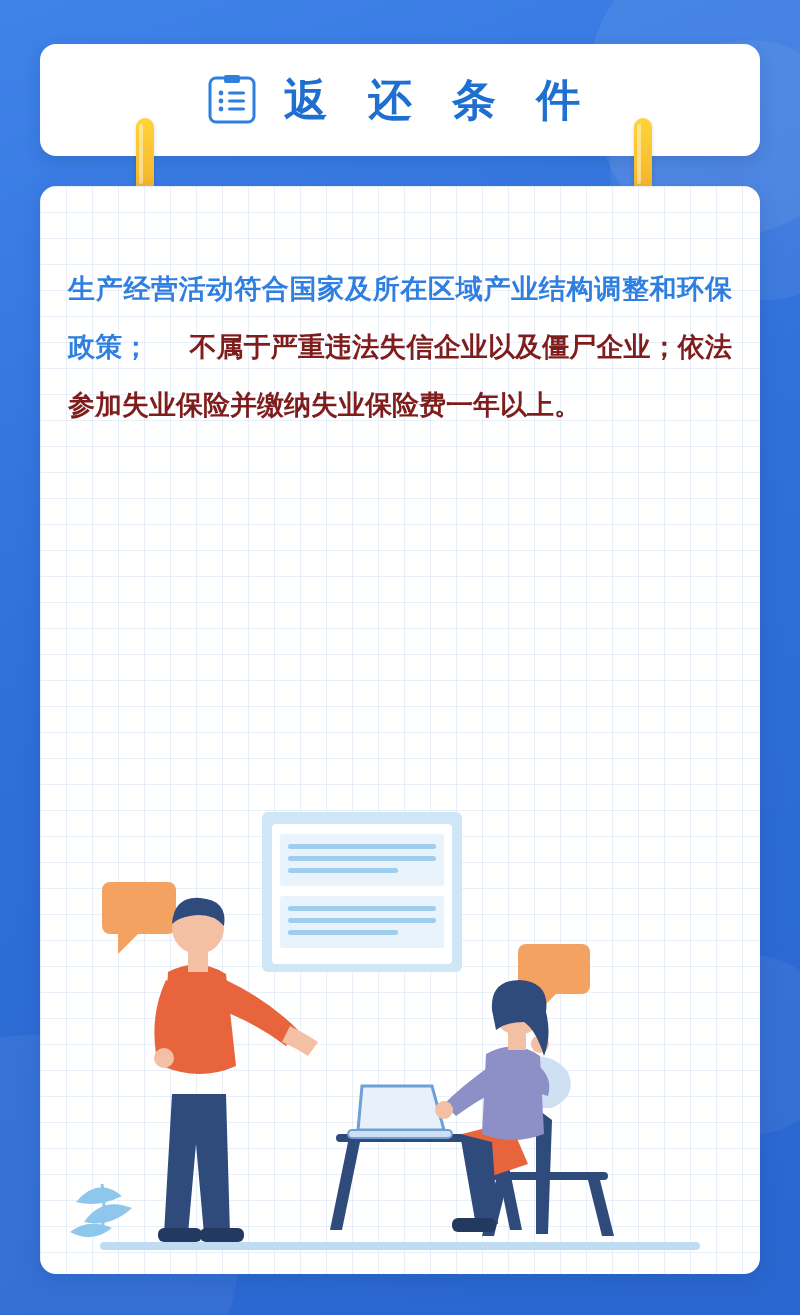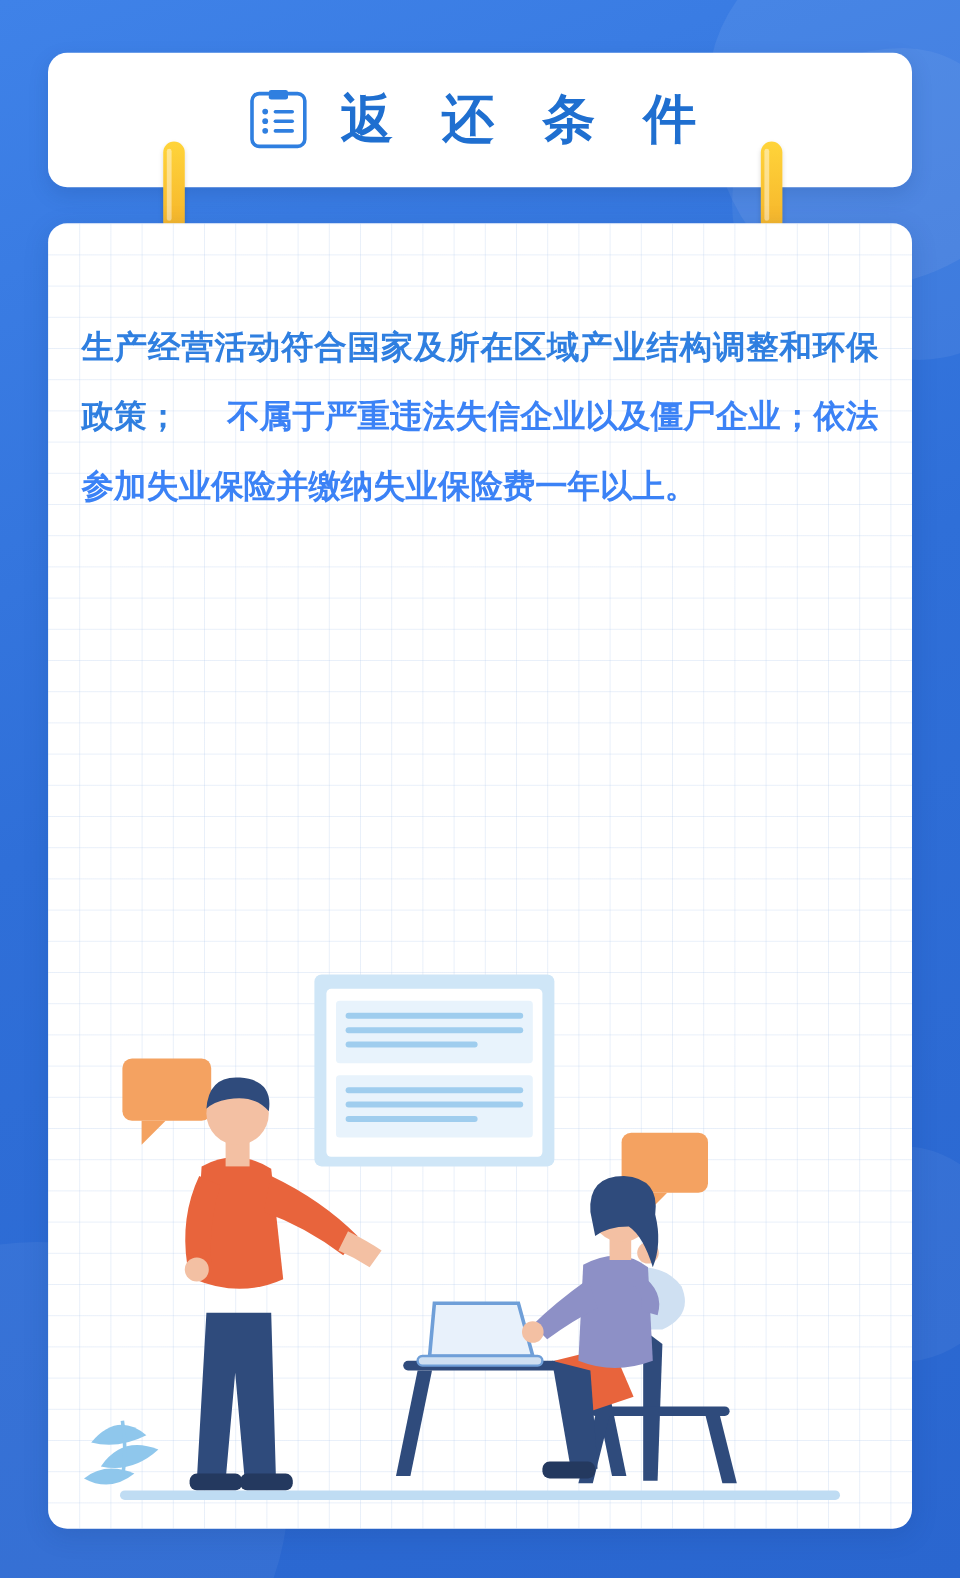--- a/index.html
+++ b/index.html
@@ -145,21 +145,21 @@
   }
   .para {
     font-size: 27px;
     line-height: 58px;
     font-weight: bold;
     margin: 0 0 26px 0;
     font-family: "Liberation Sans", sans-serif;
     text-align: justify;
   }
   .c-blue { color: #2f7fe0; }
-  .c-orange { color: #3b82f6; padding-left: 40px; }
+  .c-orange { color: #7f1d1d; padding-left: 40px; }
 
   
   .illus {
     position: absolute;
     left: 0;
     bottom: 0;
     width: 720px;
     height: 470px;
   }
   .floor {

